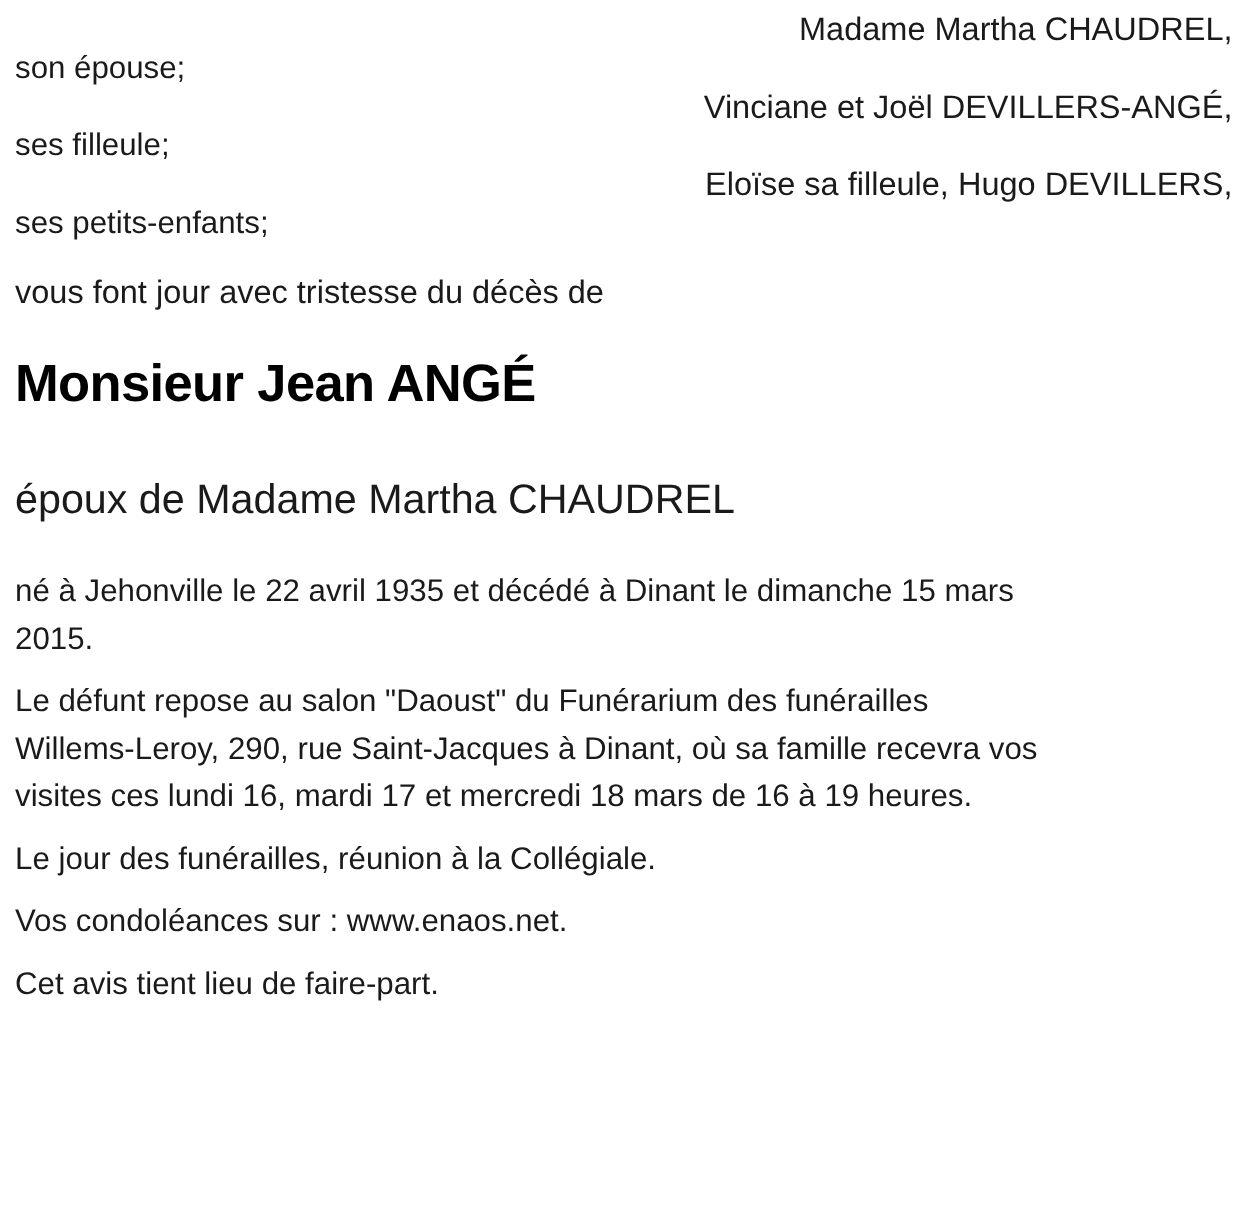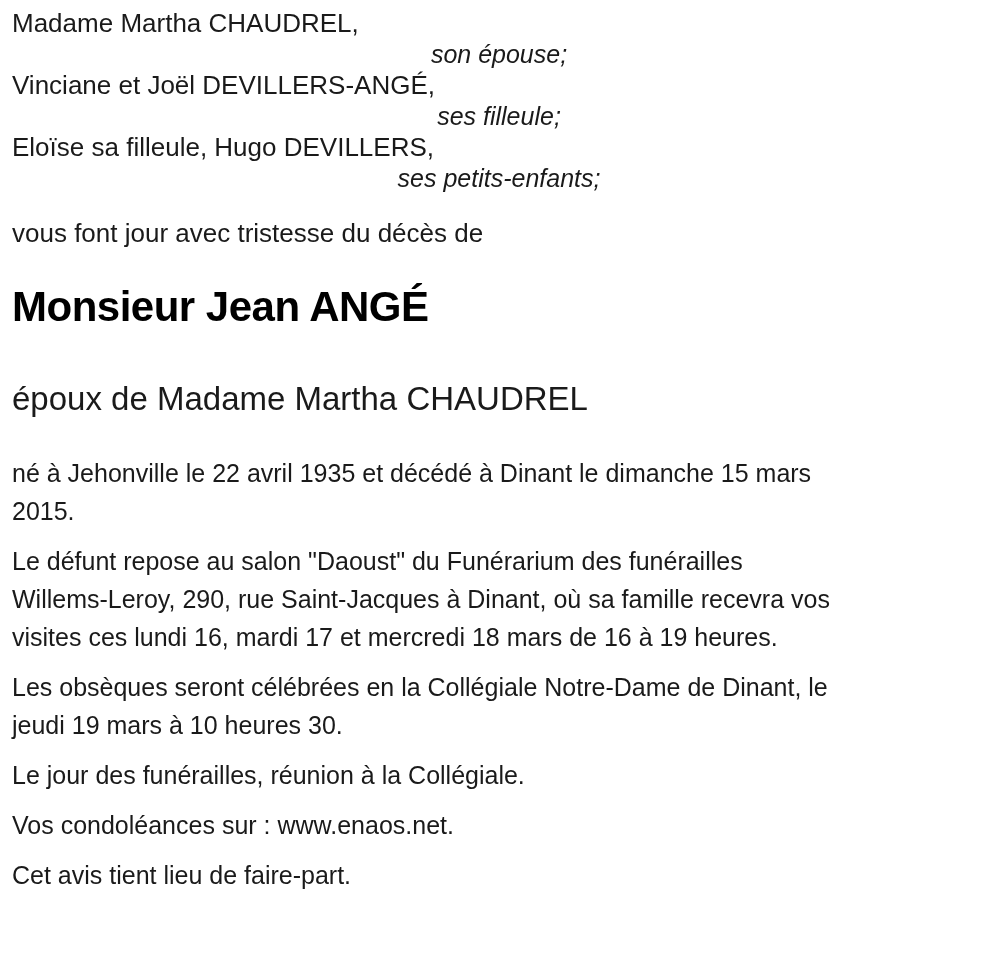--- a/index.html
+++ b/index.html
@@ -18,28 +18,27 @@
   .notice {
     padding: 8px 14px 0 12px;
   }
   .family-group {
     margin: 0;
   }
   .names {
     font-size: 26px;
     line-height: 30px;
     margin: 0;
-    text-align: left;
+    text-align: right;
   }
   .relation {
     font-size: 25px;
     line-height: 32px;
     margin: 0;
-    text-align: center;
-    font-style: italic;
+    text-align: left;
   }
   .intro {
     font-size: 26px;
     line-height: 38px;
     margin: 20px 0 0 0;
   }
   .deceased {
     font-size: 42px;
     line-height: 50px;
     font-weight: 700;
@@ -87,20 +86,18 @@
   <h1 class="deceased">Monsieur Jean ANGÉ</h1>
 
   <p class="subtitle">époux de Madame Martha CHAUDREL</p>
 
   <section class="notice-body">
     <p class="para">né à Jehonville le 22 avril 1935 et décédé à Dinant le dimanche 15 mars
 2015.</p>
     <p class="para">Le défunt repose au salon "Daoust" du Funérarium des funérailles
 Willems-Leroy, 290, rue Saint-Jacques à Dinant, où sa famille recevra vos
 visites ces lundi 16, mardi 17 et mercredi 18 mars de 16 à 19 heures.</p>
-    <p class="para">Les obsèques seront célébrées en la Collégiale Notre-Dame de Dinant, le
-jeudi 19 mars à 10 heures 30.</p>
     <p class="para">Le jour des funérailles, réunion à la Collégiale.</p>
     <p class="para">Vos condoléances sur : www.enaos.net.</p>
     <p class="para">Cet avis tient lieu de faire-part.</p>
   </section>
 
 </main>
 
 </body></html>

